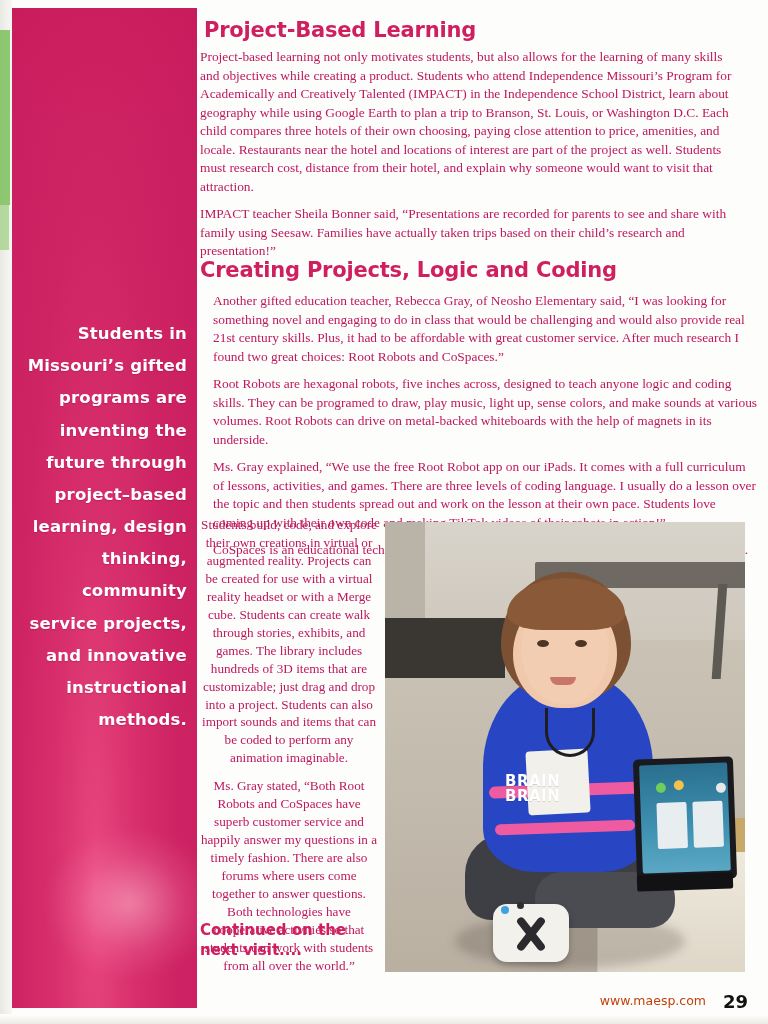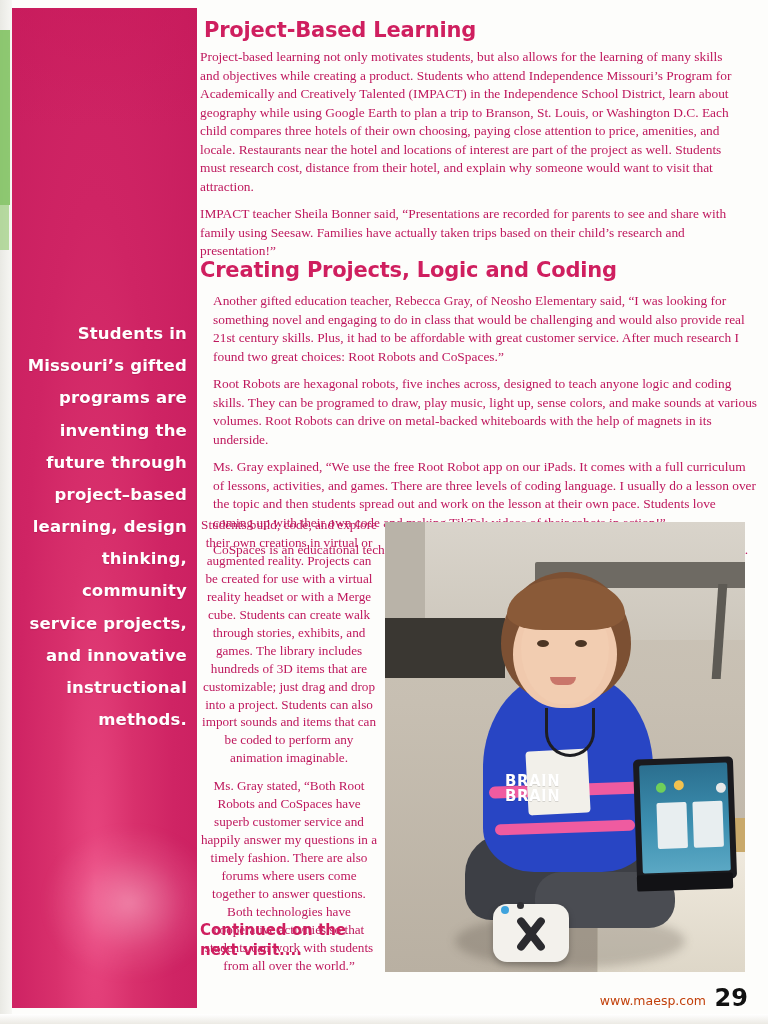--- a/index.html
+++ b/index.html
@@ -402,21 +402,21 @@
     bottom: 16px;
     font-family: "DejaVu Sans", sans-serif;
     font-size: 12.5px;
     color: #c2410c;
   }
   .footer-page {
     position: absolute;
     right: 20px;
     bottom: 12px;
     font-family: "DejaVu Sans", sans-serif;
-    font-size: 24px;
+    font-size: 18px;
     font-weight: bold;
     color: #111;
   }
   .bottom-edge {
     position: absolute;
     left: 0; bottom: 0; width: 768px; height: 10px;
     background: linear-gradient(to bottom, #ffffff, #eceae4);
   }
 </style>
 </head>

